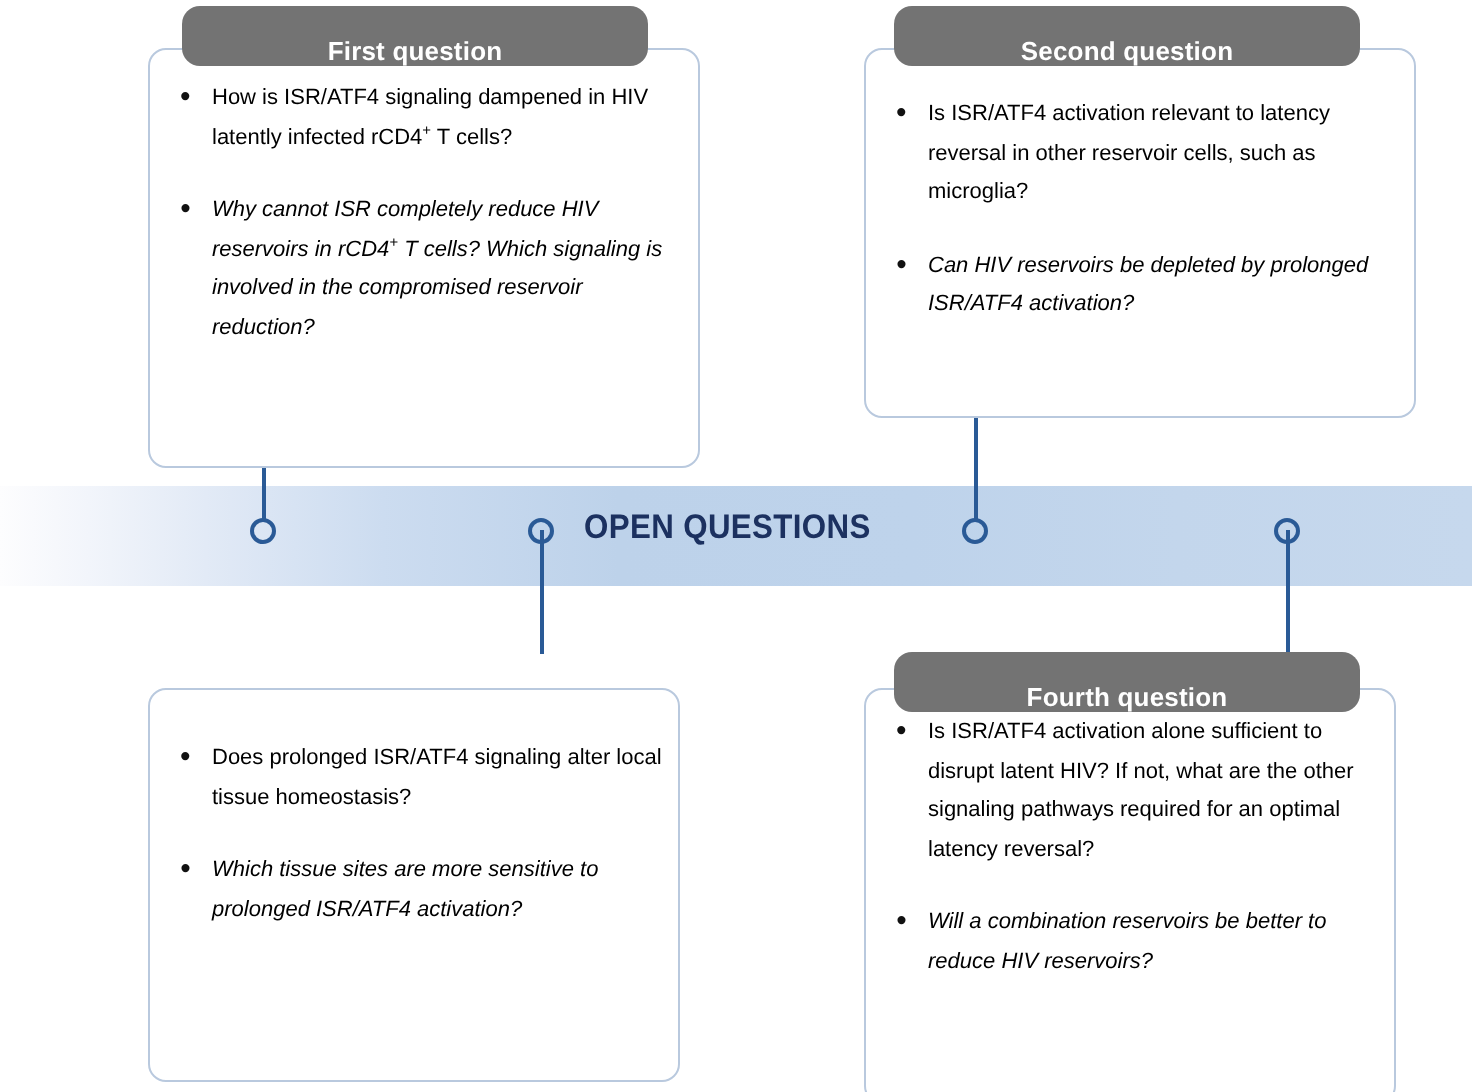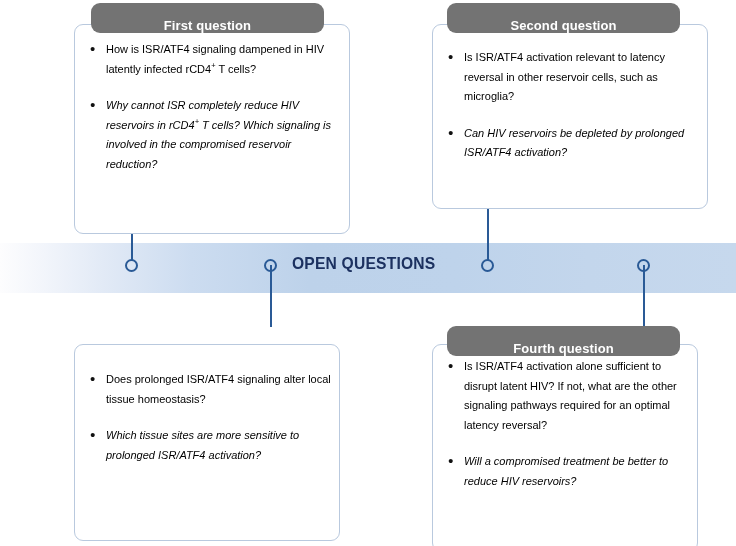--- a/index.html
+++ b/index.html
@@ -169,17 +169,17 @@
     </ul>
   </div>
 
   <div class="card" style="left:432px; top:344px; width:266px; height:208px;"></div>
   <div class="card-header" style="left:447px; top:326px; width:233px; height:30px;">
     <span>Fourth question</span>
   </div>
   <div class="card-body" style="left:444px; top:357px; width:252px; height:190px;">
     <ul class="bullets">
       <li>Is ISR/ATF4 activation alone sufficient to disrupt latent HIV? If not, what are the other signaling pathways required for an optimal latency reversal?</li>
-      <li>Will a compromised treatment be better to reduce HIV reservoirs?</li>
+      <li>Will a combination reservoirs be better to reduce HIV reservoirs?</li>
     </ul>
   </div>
 
 </div>
 
 </body></html>

